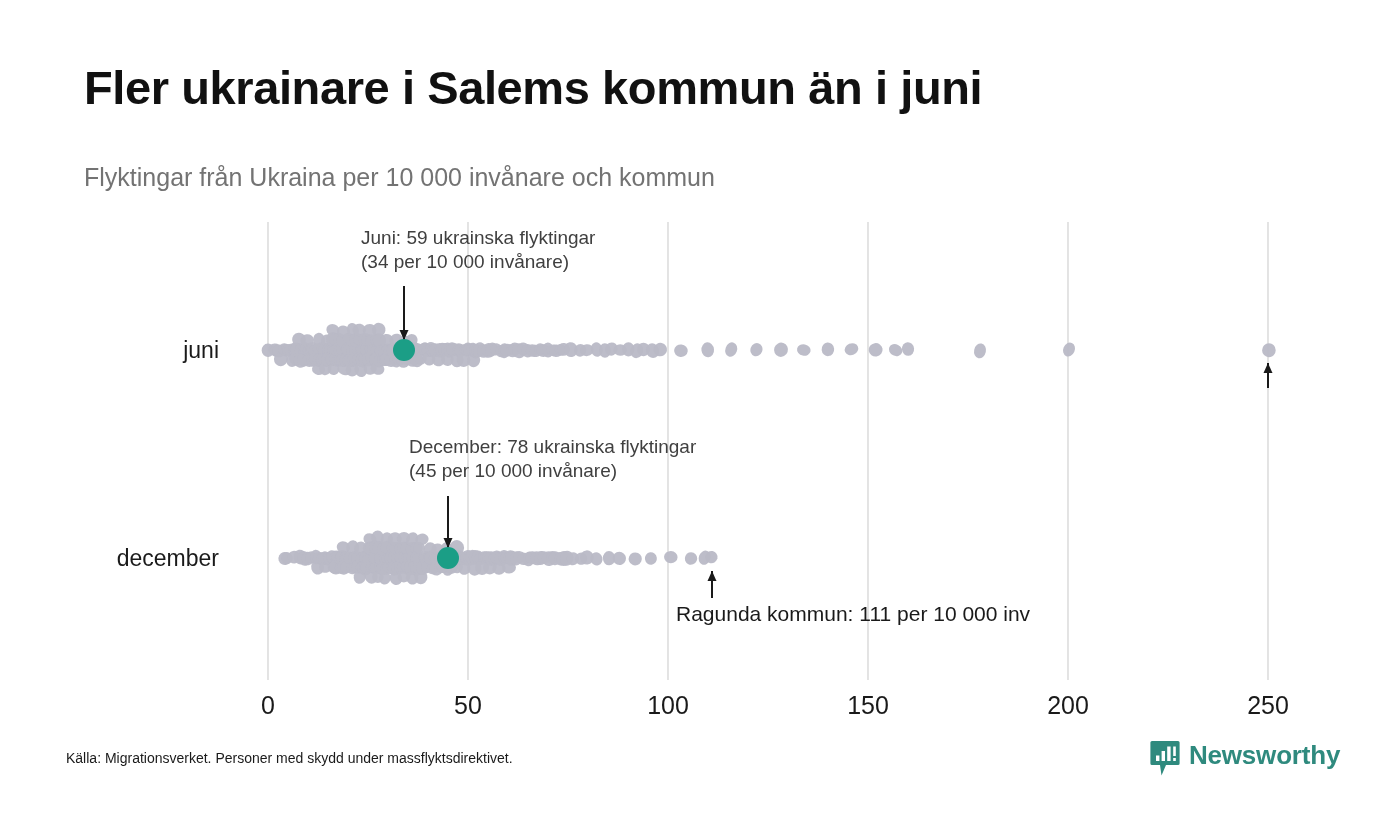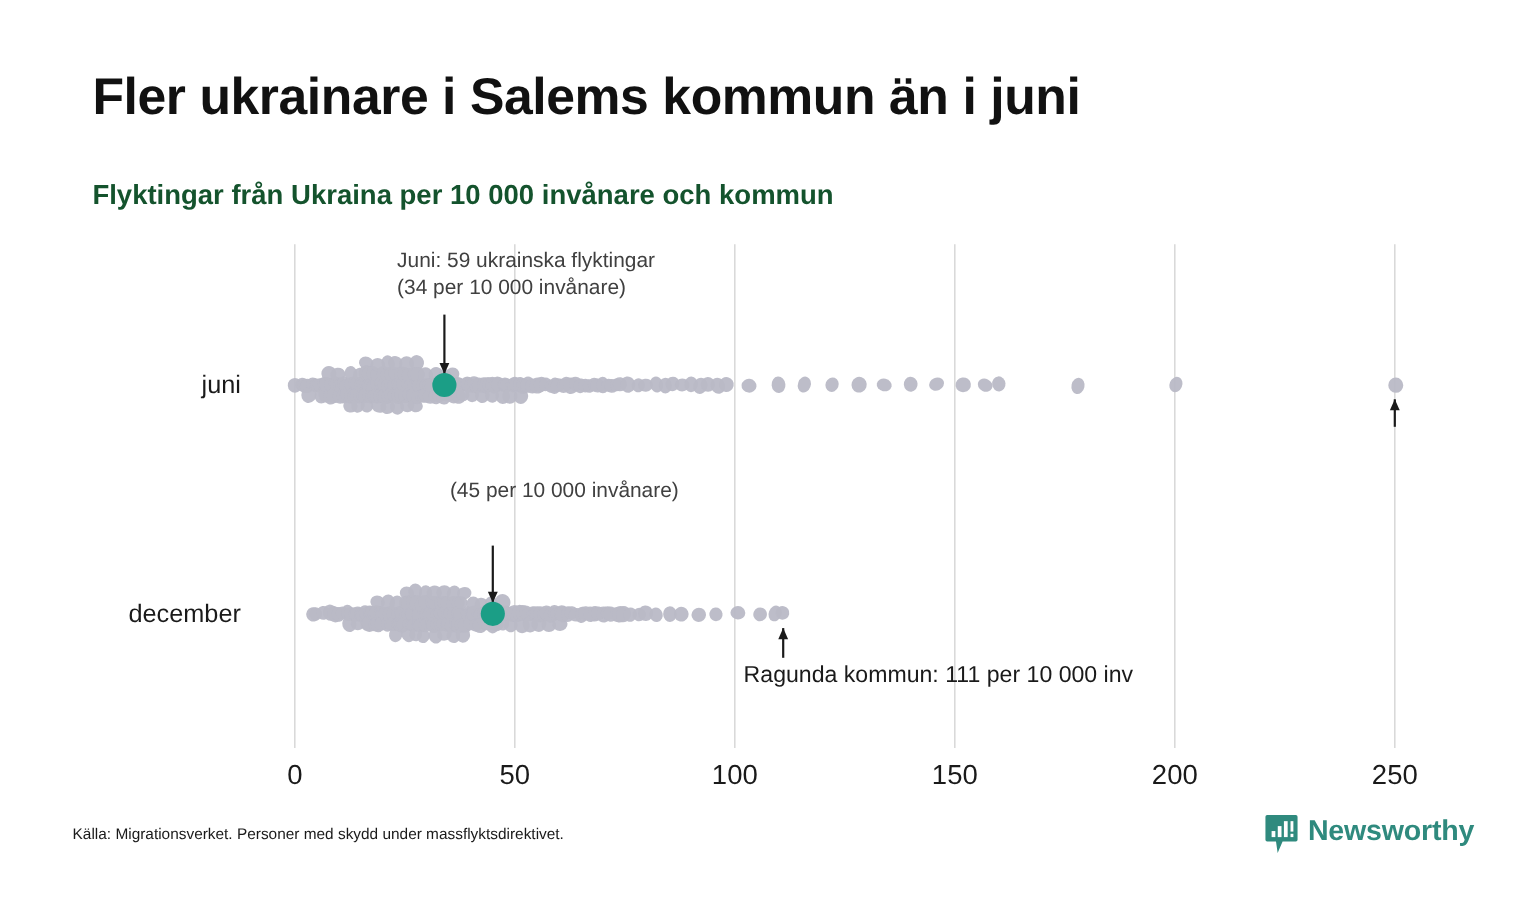--- a/index.html
+++ b/index.html
@@ -15,22 +15,22 @@
 
   .title{
     position:absolute;left:84px;top:60px;
     font-size:47px;font-weight:bold;
     letter-spacing:-0.4px;
     color:#111111;
     white-space:nowrap;
   }
   .subtitle{
     position:absolute;left:84px;top:163px;
-    font-size:25px;font-weight:bold;
-    color:#14532d;
+    font-size:25px;font-weight:normal;
+    color:#737373;
     white-space:nowrap;
   }
 
   
   #plot{
     position:absolute;left:0;top:0;width:1400px;height:840px;
     pointer-events:none;
   }
   .svgwrap{position:absolute;left:0;top:0;}
 
@@ -532,20 +532,21 @@
   <div class="ticklabel" style="left:868px;top:691px;">150</div>
   <div class="ticklabel" style="left:1068px;top:691px;">200</div>
   <div class="ticklabel" style="left:1268px;top:691px;">250</div>
 
   <div class="annot" style="left:361px;top:226px;">
     <div>Juni: 59 ukrainska flyktingar</div>
     <div>(34 per 10 000 invånare)</div>
   </div>
 
   <div class="annot" style="left:409px;top:435px;">
+    <div>December: 78 ukrainska flyktingar</div>
     <div>(45 per 10 000 invånare)</div>
   </div>
 
   <div class="callout" style="left:676px;top:602px;">Ragunda kommun: 111 per 10 000 inv</div>
 
   <div class="footer">Källa: Migrationsverket. Personer med skydd under massflyktsdirektivet.</div>
 
   <div class="logo">
     <span class="logo-mark">
       <svg width="30" height="37" viewBox="0 0 30 37" xmlns="http://www.w3.org/2000/svg">

